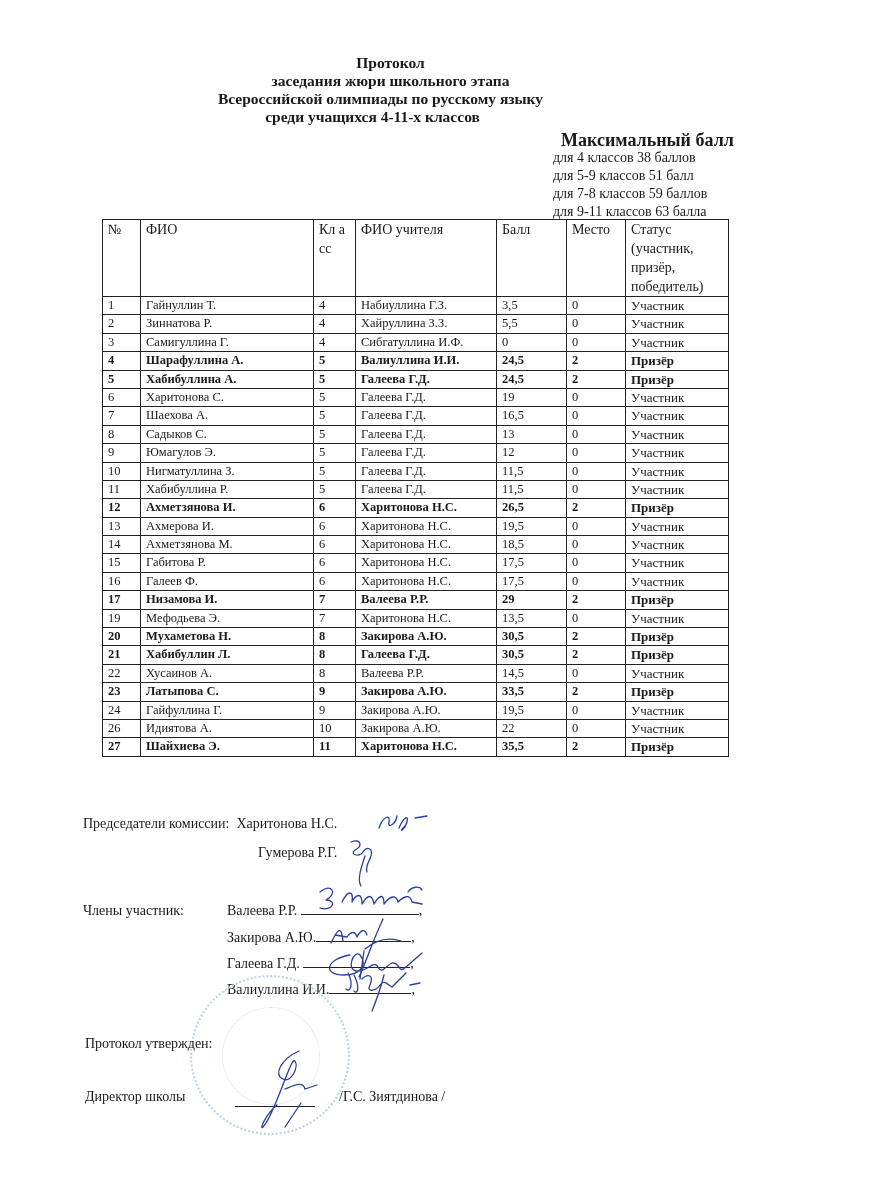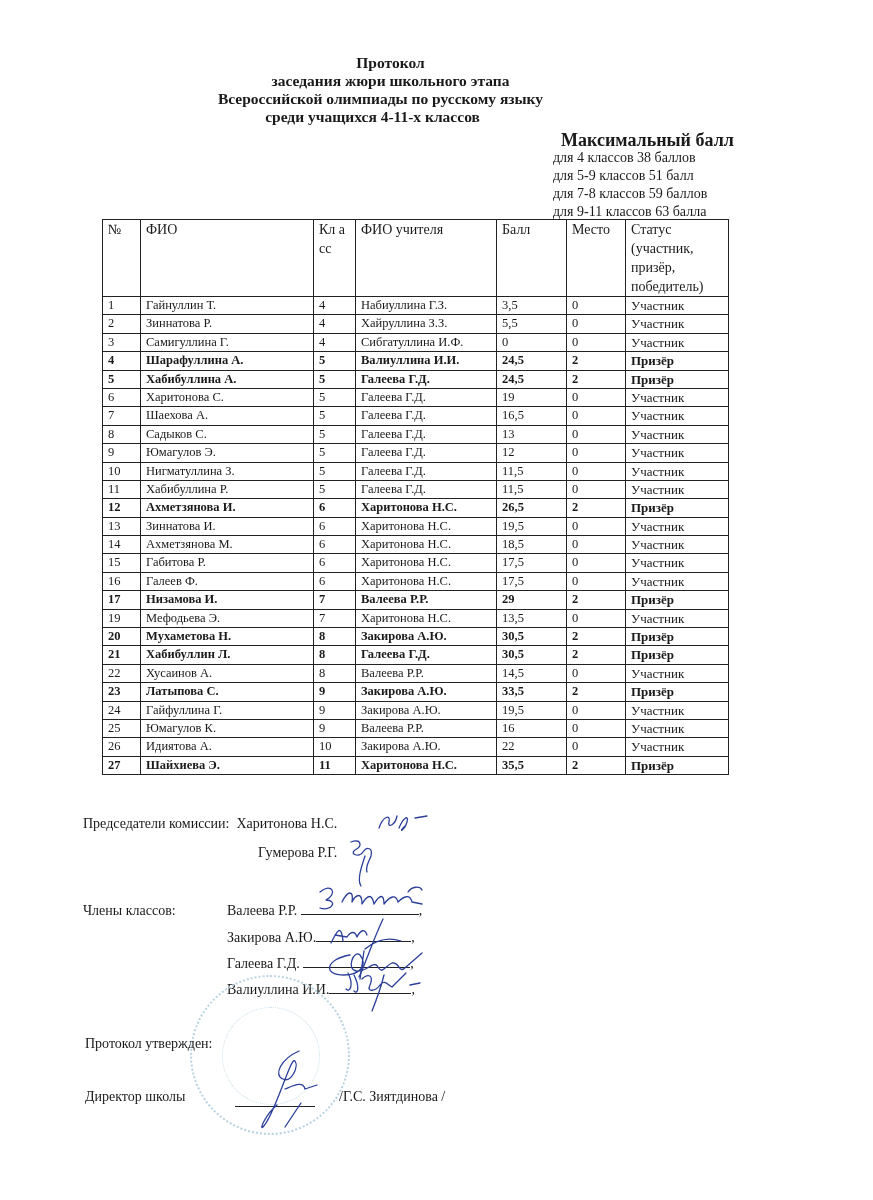--- a/index.html
+++ b/index.html
@@ -155,21 +155,21 @@
         <td class="c-no">12</td>
         <td class="c-fio">Ахметзянова И.</td>
         <td class="c-cls">6</td>
         <td class="c-tch">Харитонова Н.С.</td>
         <td class="c-sc">26,5</td>
         <td class="c-pl">2</td>
         <td class="c-st">Призёр</td>
       </tr>
       <tr>
         <td class="c-no">13</td>
-        <td class="c-fio">Зиннатова И.</td>
+        <td class="c-fio">Ахмерова И.</td>
         <td class="c-cls">6</td>
         <td class="c-tch">Харитонова Н.С.</td>
         <td class="c-sc">19,5</td>
         <td class="c-pl">0</td>
         <td class="c-st">Участник</td>
       </tr>
       <tr>
         <td class="c-no">14</td>
         <td class="c-fio">Ахметзянова М.</td>
         <td class="c-cls">6</td>
@@ -253,29 +253,20 @@
       <tr>
         <td class="c-no">24</td>
         <td class="c-fio">Гайфуллина Г.</td>
         <td class="c-cls">9</td>
         <td class="c-tch">Закирова А.Ю.</td>
         <td class="c-sc">19,5</td>
         <td class="c-pl">0</td>
         <td class="c-st">Участник</td>
       </tr>
       <tr>
-        <td class="c-no">25</td>
-        <td class="c-fio">Юмагулов К.</td>
-        <td class="c-cls">9</td>
-        <td class="c-tch">Валеева Р.Р.</td>
-        <td class="c-sc">16</td>
-        <td class="c-pl">0</td>
-        <td class="c-st">Участник</td>
-      </tr>
-      <tr>
         <td class="c-no">26</td>
         <td class="c-fio">Идиятова А.</td>
         <td class="c-cls">10</td>
         <td class="c-tch">Закирова А.Ю.</td>
         <td class="c-sc">22</td>
         <td class="c-pl">0</td>
         <td class="c-st">Участник</td>
       </tr>
       <tr class="prize">
         <td class="c-no">27</td>
@@ -288,21 +279,21 @@
       </tr>
     </tbody>
 </table>
 
 <div class="sig-line" style="left:83px;top:816px">
   <span>Председатели комиссии:</span>&nbsp;
   <span>Харитонова Н.С.</span>
 </div>
 <div class="sig-line" style="left:258px;top:845px">Гумерова Р.Г.</div>
 
-<div class="sig-line" style="left:83px;top:903px">Члены классов:</div>
+<div class="sig-line" style="left:83px;top:903px">Члены участник:</div>
 <div class="sig-line" style="left:227px;top:903px">
   <span>Валеева Р.Р.</span>
   <span class="blank" style="width:118px"></span><span>,</span>
 </div>
 <div class="sig-line" style="left:227px;top:930px">
   <span>Закирова А.Ю.</span><span class="blank" style="width:95px"></span><span>,</span>
 </div>
 <div class="sig-line" style="left:227px;top:956px">
   <span>Галеева Г.Д.</span>
   <span class="blank" style="width:107px"></span><span>,</span>

